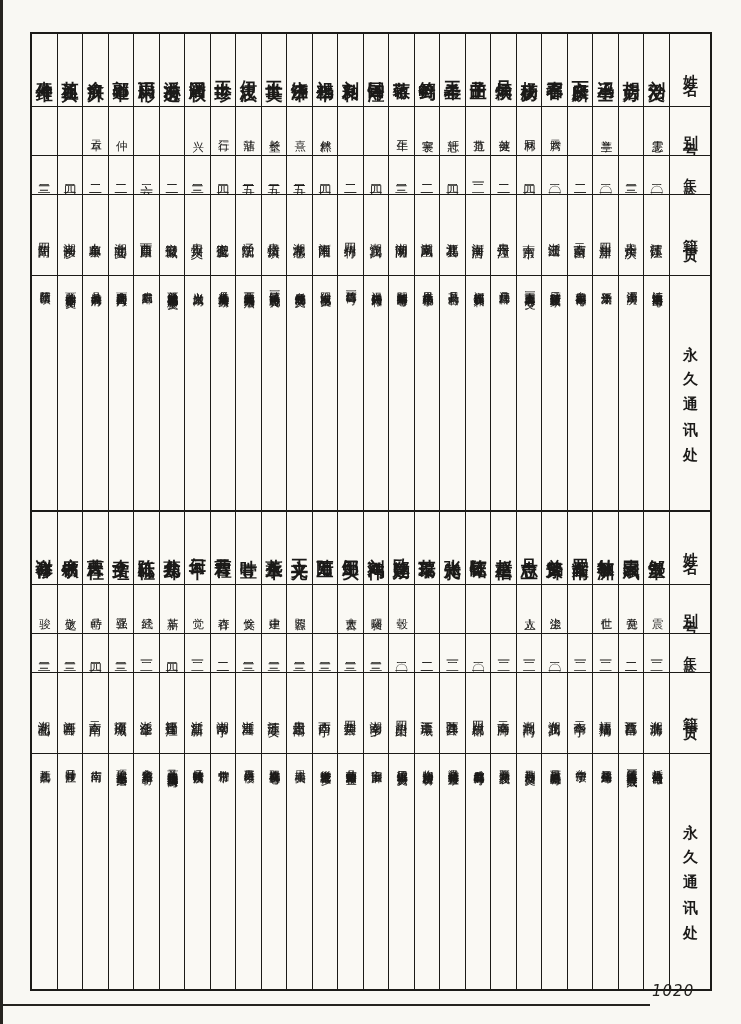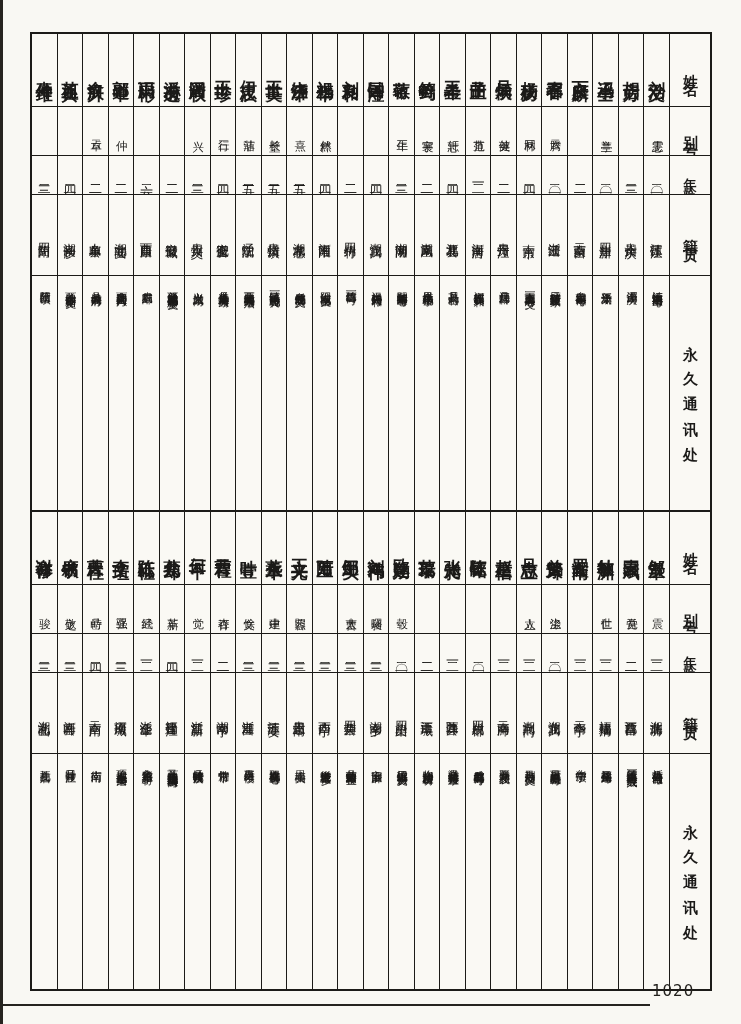--- a/index.html
+++ b/index.html
@@ -35,21 +35,21 @@
   .nm { font-size:17px; font-weight:bold; letter-spacing:2px; line-height:1; }
   .al { font-size:11.5px; line-height:1; }
   .ag { font-size:13px; line-height:1; }
   .nt { font-size:12.5px; line-height:1.05; letter-spacing:1px; }
   .ad { font-size:11px; line-height:1.05; letter-spacing:0.5px; max-height:100%; }
   .h-2 { font-size:15px; font-weight:bold; letter-spacing:0.55em; line-height:1; }
   .h-addr { font-size:15px; font-weight:bold; letter-spacing:1.7em; line-height:1; }
   .page-number {
     position:absolute; left:652px; top:982px; width:60px;
     font-family:"DejaVu Sans", sans-serif; font-size:15px;
-    letter-spacing:1px; color:#23211d;
+    letter-spacing:1px; color:#23211d;font-style:italic;
   }
 </style>
 </head>
 <body>
 
 <div class="page">
   <div class="scan-edge-left"></div>
   <div class="scan-edge-bottom"></div>
 
   <div class="tables">

